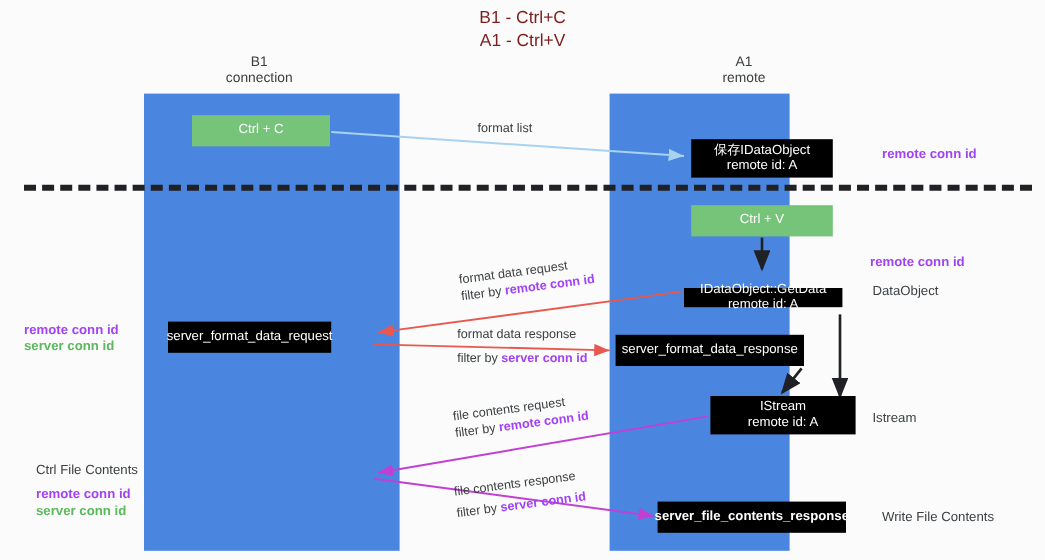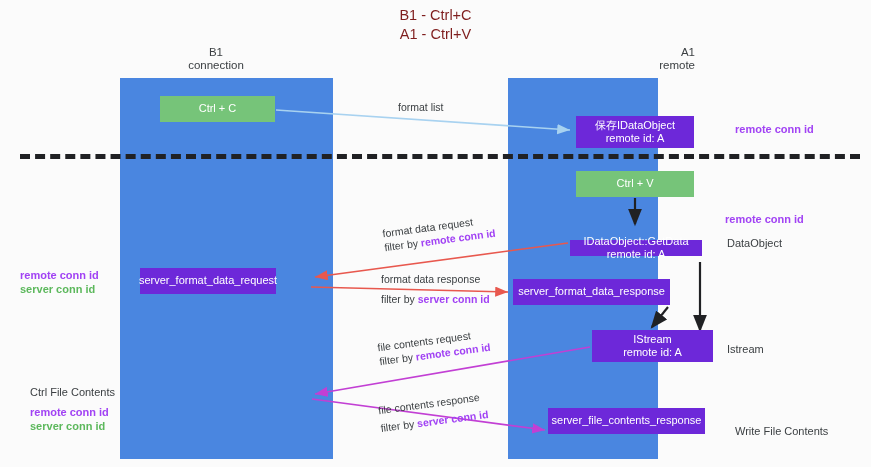--- a/index.html
+++ b/index.html
@@ -18,53 +18,53 @@
   #title{
     left:0;top:6px;width:871px;text-align:center;
     font-size:14.5px;line-height:19px;color:#7f1d1d;white-space:pre;
   }
 
   
   .col-head{
     font-size:11.5px;line-height:13px;text-align:center;color:#3c4043;
   }
   #head-b1{left:150px;top:46px;width:132px;}
-  #head-a1{left:545px;top:46px;width:150px;text-align:right;}
+  #head-a1{left:545px;top:46px;width:150px;}
 
   
   .lane{background:#4a86e0;}
   #lane-b1{left:120px;top:78px;width:213px;height:381px;}
   #lane-a1{left:508px;top:78px;width:150px;height:381px;}
 
   
   #divider{
     left:20px;top:154px;width:840px;height:0;
     border-top:5px dashed #202124;
   }
 
   
   .node{
     box-sizing:border-box;
     display:flex;align-items:center;justify-content:center;
     text-align:center;color:#ffffff;
     font-size:11px;line-height:13.5px;
     padding:2px 4px;
   }
-  .orange{background:#6d28d9;}
+  .orange{background:#000000;}
   .green{background:#76c479;}
 
   #n-ctrlc{left:160px;top:96px;width:115px;height:26px;}
   #n-save{left:576px;top:116px;width:118px;height:32px;}
   #n-ctrlv{left:576px;top:171px;width:118px;height:26px;text-align:right;}
   #n-getdata{left:570px;top:240px;width:132px;height:16px;}
   #n-sfdreq{left:140px;top:268px;width:136px;height:26px;}
   #n-sfdres{left:513px;top:279px;width:157px;height:26px;}
   #n-istream{left:592px;top:330px;width:121px;height:32px;}
   #n-sfcreq{left:152px;top:384px;width:157px;height:26px;}
-  #n-sfcres{left:548px;top:408px;width:157px;height:26px;}
+  #n-sfcres{left:548px;top:418px;width:157px;height:26px;font-weight:bold;}
 
   
   .side{font-size:11px;line-height:14px;}
   .purple{color:#a142f4;font-weight:bold;}
   .greenTxt{color:#5cb85c;font-weight:bold;}
   .plain{color:#3c4043;}
 
   #lbl-rc1{left:735px;top:122px;}
   #lbl-rc2{left:725px;top:212px;}
   #lbl-dataobject{left:727px;top:236px;}

